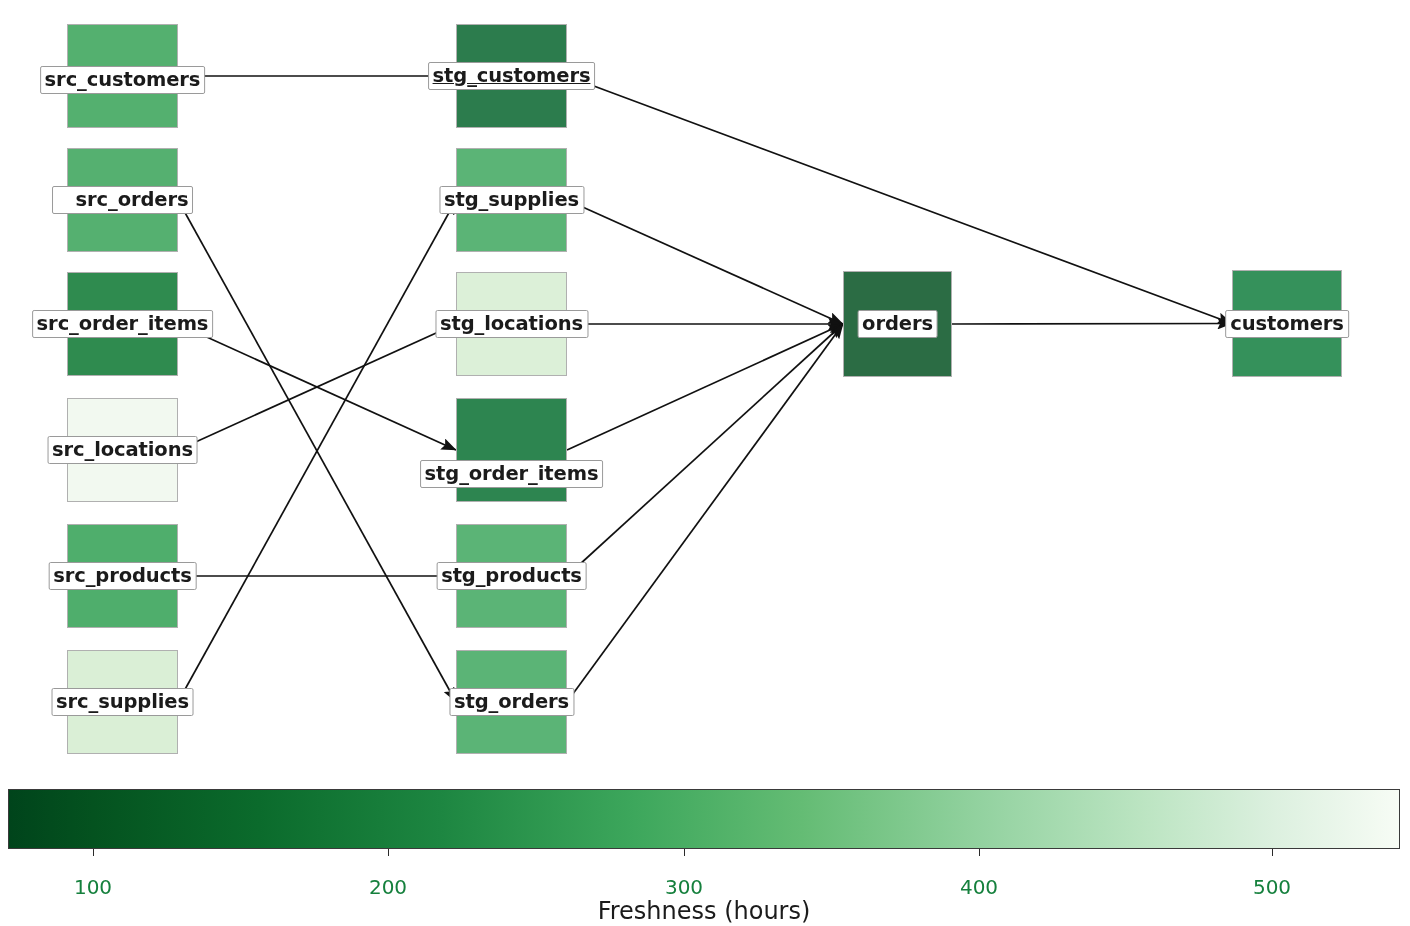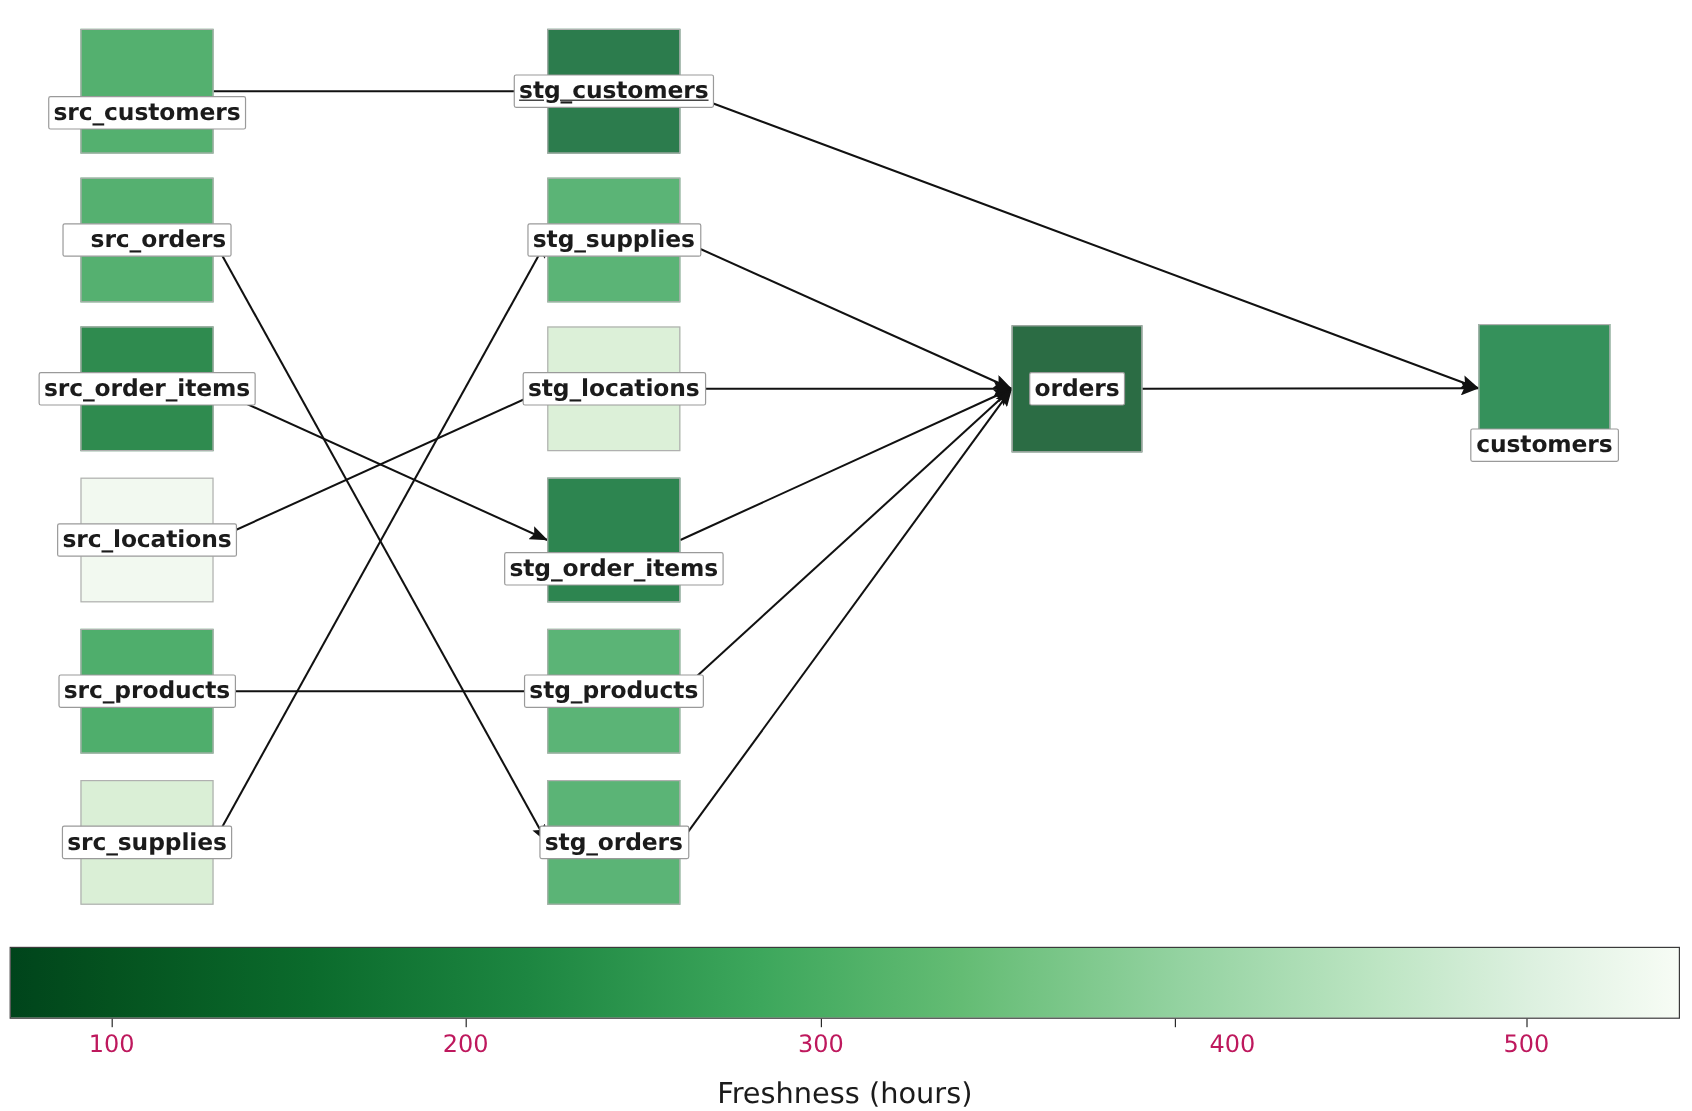--- a/index.html
+++ b/index.html
@@ -73,24 +73,24 @@
   }
   .cb-tick {
     position: absolute;
     top: 60px;
     width: 1px;
     height: 7px;
     background: #2a2a2a;
   }
   .cb-ticklabel {
     position: absolute;
-    top: 69px;
+    top: 86px;
     transform: translateX(-50%);
     font-size: 20px;
-    color: #be185d;
+    color: #15803d;
     font-family: "DejaVu Sans", "Liberation Sans", sans-serif;
   }
   #cb-axis-label {
     position: absolute;
     left: 704px;
     top: 897px;
     transform: translateX(-50%);
     font-size: 24px;
     color: #1b1b1b;
   }
@@ -118,21 +118,21 @@
         <line x1="567" y1="324" x2="843" y2="324" marker-end="url(#arrowhead)"></line>
         <line x1="567" y1="450" x2="843" y2="324" marker-end="url(#arrowhead)"></line>
         <line x1="567" y1="576" x2="843" y2="324" marker-end="url(#arrowhead)"></line>
         <line x1="567" y1="702" x2="843" y2="324" marker-end="url(#arrowhead)"></line>
         <line x1="952" y1="324" x2="1232" y2="323.5" marker-end="url(#arrowhead)"></line>
       </g>
   </svg>
 
   <div id="nodes-group">
       <div class="node" style="left: 67px; top: 24px; width: 111px; height: 104px; background: rgb(84, 176, 111);"></div>
-      <div class="node-label" style="left: 122.5px; top: 94px;">src_customers</div>
+      <div class="node-label" style="left: 122.5px; top: 80px;">src_customers</div>
       <div class="node" style="left: 67px; top: 148px; width: 111px; height: 104px; background: rgb(85, 176, 112);"></div>
       <div class="node-label" style="left: 122.5px; top: 200px; padding-left: 23px;">src_orders</div>
       <div class="node" style="left: 67px; top: 272px; width: 111px; height: 104px; background: rgb(47, 139, 79);"></div>
       <div class="node-label" style="left: 122.5px; top: 324px;">src_order_items</div>
       <div class="node" style="left: 67px; top: 398px; width: 111px; height: 104px; background: rgb(242, 249, 240);"></div>
       <div class="node-label" style="left: 122.5px; top: 450px; text-align: right;">src_locations</div>
       <div class="node" style="left: 67px; top: 524px; width: 111px; height: 104px; background: rgb(79, 174, 108);"></div>
       <div class="node-label" style="left: 122.5px; top: 576px;">src_products</div>
       <div class="node" style="left: 67px; top: 650px; width: 111px; height: 104px; background: rgb(218, 239, 214);"></div>
       <div class="node-label" style="left: 122.5px; top: 702px;">src_supplies</div>
@@ -144,34 +144,34 @@
       <div class="node-label" style="left: 511.5px; top: 324px;">stg_locations</div>
       <div class="node" style="left: 456px; top: 398px; width: 111px; height: 104px; background: rgb(45, 133, 80);"></div>
       <div class="node-label" style="left: 511.5px; top: 474px;">stg_order_items</div>
       <div class="node" style="left: 456px; top: 524px; width: 111px; height: 104px; background: rgb(91, 180, 118);"></div>
       <div class="node-label" style="left: 511.5px; top: 576px;">stg_products</div>
       <div class="node" style="left: 456px; top: 650px; width: 111px; height: 104px; background: rgb(91, 180, 118);"></div>
       <div class="node-label" style="left: 511.5px; top: 702px;">stg_orders</div>
       <div class="node" style="left: 843px; top: 271px; width: 109px; height: 106px; background: rgb(43, 108, 68);"></div>
       <div class="node-label" style="left: 897.5px; top: 324px;">orders</div>
       <div class="node" style="left: 1232px; top: 270px; width: 110px; height: 107px; background: rgb(53, 145, 91);"></div>
-      <div class="node-label" style="left: 1287px; top: 323.5px; margin-top: 47px;">customers</div>
+      <div class="node-label" style="left: 1287px; top: 323.5px;">customers</div>
     </div>
 
   <div id="colorbar-wrap">
     <div id="colorbar-gradient"></div>
     <div id="colorbar-ticks">
         <div class="cb-tick" style="left: 85px;"></div>
         <div class="cb-ticklabel" style="left: 85px;">100</div>
         <div class="cb-tick" style="left: 380px;"></div>
         <div class="cb-ticklabel" style="left: 380px;">200</div>
         <div class="cb-tick" style="left: 676px;"></div>
         <div class="cb-ticklabel" style="left: 676px;">300</div>
         <div class="cb-tick" style="left: 971px;"></div>
-        <div class="cb-ticklabel" style="left: 971px; margin-left: 48px;">400</div>
+        <div class="cb-ticklabel" style="left: 971px;">400</div>
         <div class="cb-tick" style="left: 1264px;"></div>
         <div class="cb-ticklabel" style="left: 1264px;">500</div>
       </div>
   </div>
 
   <div id="cb-axis-label">Freshness (hours)</div>
 
 </div>
 
 </body></html>

